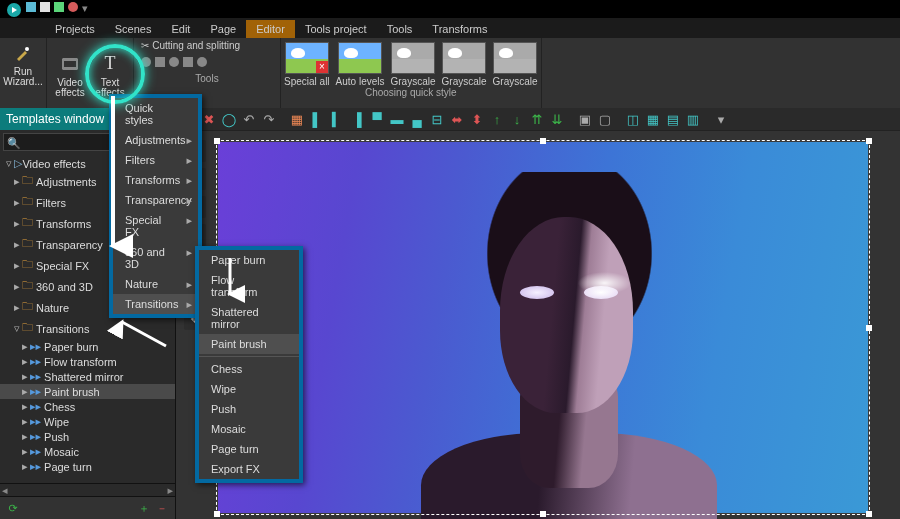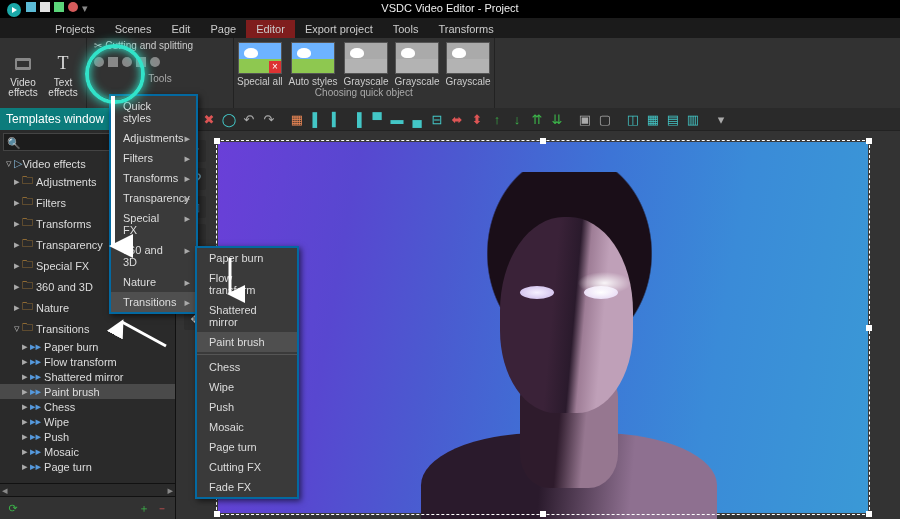--- a/index.html
+++ b/index.html
@@ -1,21 +1,21 @@
 <!DOCTYPE html>
 <html><head>
 <meta charset="utf-8">
 <style>
 html,body{margin:0;padding:0;width:900px;height:519px;background:#1b1b1b;font-family:"Segoe UI",Arial,sans-serif;font-size:11px;color:#ccc;overflow:hidden;user-select:none}
 .titlebar{height:18px;background:#000;position:relative}
 .titlebar .qat{position:absolute;left:6px;top:2px;display:flex;gap:4px}
 .titlebar .ttl{position:absolute;left:0;right:0;text-align:center;top:2px;color:#eee;font-size:11px}
 .menubar{height:20px;background:#1b1b1b;display:flex;gap:0;align-items:flex-end;padding-left:45px}
 .menubar .mitem{padding:3px 10px;color:#ccc;cursor:pointer}
-.menubar .mitem.active{background:#7f1d1d}
+.menubar .mitem.active{background:#a16207}
 .ribbon{height:70px;background:#323232;display:flex;align-items:flex-start;position:relative}
 .ribbon-group{display:flex;flex-direction:column;height:68px;border-right:1px solid #222;padding:2px 3px;align-items:center}
 .rgbtn{display:flex;flex-direction:column;align-items:center;justify-content:center;width:40px;color:#ddd;cursor:pointer}
 .rgbtn .ic{width:26px;height:26px;display:flex;align-items:center;justify-content:center}
 .rgbtn .lb{font-size:10px;text-align:center;line-height:10px;margin-top:1px}
 .tools-label{color:#aaa;font-size:10px;text-align:center}
 .thumb{width:42px;height:30px;display:inline-block;background:linear-gradient(#6db3ff 55%,#8ec850 55%);position:relative;border:1px solid #555}
 .thumb::after{content:"";position:absolute;width:14px;height:10px;left:5px;top:5px;background:#fff;border-radius:50% 50% 40% 40%}
 .thumb.gr{filter:grayscale(1)}
 .thumb .x{position:absolute;right:0;bottom:0;width:12px;height:12px;background:#d33;color:#fff;font-size:10px;line-height:12px;text-align:center}
@@ -50,21 +50,21 @@
 .face .neck{position:absolute;left:30%;top:62%;width:40%;height:35%;background:linear-gradient(95deg,#2e1b2c 40%,#967790 65%);border-radius:20% 20% 30% 30%}
 .face .sh{position:absolute;left:-10%;top:80%;width:120%;height:40%;background:linear-gradient(95deg,#2a1a2c 40%,#8e7090 70%);border-radius:40% 40% 0 0}
 .eye{position:absolute;width:14%;height:4%;top:35%;border-radius:50%}
 .eye.l{left:30%;background:radial-gradient(#f5f0ff,#c9b5e8)}
 .eye.r{left:56%;background:radial-gradient(#fff,#e2d2f2)}
 .eye.r::after{content:"";position:absolute;left:-30%;top:-120%;width:180%;height:200%;background:radial-gradient(rgba(255,255,255,0.9),transparent 60%)}
 .vtoolbar{position:absolute;left:8px;top:32px;width:22px;display:flex;flex-direction:column;gap:6px}
 .vtb{width:22px;height:22px;background:#2d2d2d;display:flex;align-items:center;justify-content:center;color:#ccc;cursor:pointer;border-radius:2px}
 .vtb.g{background:#3cb64a;color:#fff}
 .vtb.z{color:#e88b30}
-.menu{position:absolute;background:#3a3a3a;border:2px solid #0369a1;box-shadow:2px 2px 6px rgba(0,0,0,.6);font-size:11px;z-index:50}
+.menu{position:absolute;background:#3a3a3a;border:4px solid #0369a1;box-shadow:2px 2px 6px rgba(0,0,0,.6);font-size:11px;z-index:50}
 .menu .mi{padding:4px 22px 4px 12px;color:#ddd;position:relative;cursor:pointer}
 .menu .mi .sub{position:absolute;right:6px;top:4px;color:#aaa}
 .menu .mi.hl{background:#4f4f4f}
 .menu .sep{height:1px;background:#555;margin:2px 0}
 .halo{position:absolute;width:52px;height:52px;border:4px solid #31e3c9;border-radius:50%;box-shadow:0 0 12px #31e3c9,inset 0 0 10px #31e3c9;pointer-events:none;z-index:60}
 .arrow{position:absolute;z-index:60;pointer-events:none}
 .arrow svg{overflow:visible}
 svg.mini{width:16px;height:16px}
 .sq{width:10px;height:10px;display:inline-block}
 </style>
@@ -76,35 +76,46 @@
     <span><svg class="mini" viewBox="0 0 16 16">
           <circle cx="8" cy="8" r="7" fill="#1aa8a8"></circle>
           <path d="M6 5l5 3-5 3z" fill="#fff"></path>
         </svg></span>
     <span class="sq" style="background:#5bbad5"></span>
     <span class="sq" style="background:#e0e0e0"></span>
     <span class="sq" style="background:#5bd57a"></span>
     <span class="sq" style="background:#d55b5b;border-radius:50%"></span>
     <span style="color:#888">▾</span>
   </div>
-  <div class="ttl">VSDC Video Editor - Project</div>
 </div>
 
 <div class="menubar">
   <div class="mitem">Projects</div>
   <div class="mitem">Scenes</div>
   <div class="mitem">Edit</div>
   <div class="mitem">Page</div>
   <div class="mitem active">Editor</div>
-  <div class="mitem">Export project</div>
+  <div class="mitem">Tools project</div>
   <div class="mitem">Tools</div>
   <div class="mitem">Transforms</div>
 </div>
 
 <div class="ribbon">
+  <div class="ribbon-group">
+    <div class="rgbtn">
+      <span class="ic">
+          <svg class="mini" viewBox="0 0 16 16">
+            <path d="M2 14l8-8 2 2-8 8z" fill="#c9a84a"></path>
+            <circle cx="12" cy="4" r="2" fill="#fff"></circle>
+          </svg>
+        </span>
+      <span class="lb">Run
+Wizard...</span>
+    </div>
+  </div>
   <div class="ribbon-group" style="flex-direction:row;gap:0">
     <div class="rgbtn">
       <span class="ic">
           <svg class="mini" viewBox="0 0 16 16">
             <rect x="1" y="3" width="14" height="10" fill="none" stroke="#ddd"></rect>
             <rect x="1" y="3" width="14" height="2" fill="#888"></rect>
             <rect x="1" y="11" width="14" height="2" fill="#888"></rect>
           </svg>
         </span>
       <span class="lb">Video
@@ -130,36 +141,36 @@
   <div class="ribbon-group" style="width:auto;align-items:center">
     <div class="quick-row">
       <div class="q">
           <span class="thumb">
             <span class="x">×</span>
           </span>
           <span class="ql">Special all</span>
         </div>
       <div class="q">
           <span class="thumb"></span>
-          <span class="ql">Auto styles</span>
+          <span class="ql">Auto levels</span>
         </div>
       <div class="q">
           <span class="thumb gr"></span>
           <span class="ql">Grayscale</span>
         </div>
       <div class="q">
           <span class="thumb gr"></span>
           <span class="ql">Grayscale</span>
         </div>
       <div class="q">
           <span class="thumb gr"></span>
           <span class="ql">Grayscale</span>
         </div>
     </div>
-    <div class="tools-label" style="width:100%">Choosing quick object</div>
+    <div class="tools-label" style="width:100%">Choosing quick style</div>
   </div>
 </div>
 
 <div class="body">
 
   <div class="sidebar">
     <div class="panel-title">Templates window</div>
     <div class="search">
       <span style="position:absolute;margin:4px;color:#777">🔍</span>
       <input style="padding-left: 18px;" placeholder="">
@@ -353,22 +364,21 @@
     <div class="mi">Paper burn</div>
     <div class="mi">Flow transform</div>
     <div class="mi">Shattered mirror</div>
     <div class="mi hl">Paint brush</div>
     <div class="sep"></div>
     <div class="mi">Chess</div>
     <div class="mi">Wipe</div>
     <div class="mi">Push</div>
     <div class="mi">Mosaic</div>
     <div class="mi">Page turn</div>
-    <div class="mi">Cutting FX</div>
-    <div class="mi">Fade FX</div>
+    <div class="mi">Export FX</div>
   </div>
 
 <div class="halo" style="left:85px;top:44px"></div>
 <div class="arrow" style="left:105px;top:96px">
   <svg width="16" height="160">
       <defs>
         <marker id="ah1" markerWidth="6" markerHeight="6" refX="3" refY="5" orient="auto">
           <path d="M0 0L6 0L3 6z" fill="#fff"></path>
         </marker>
       </defs>

